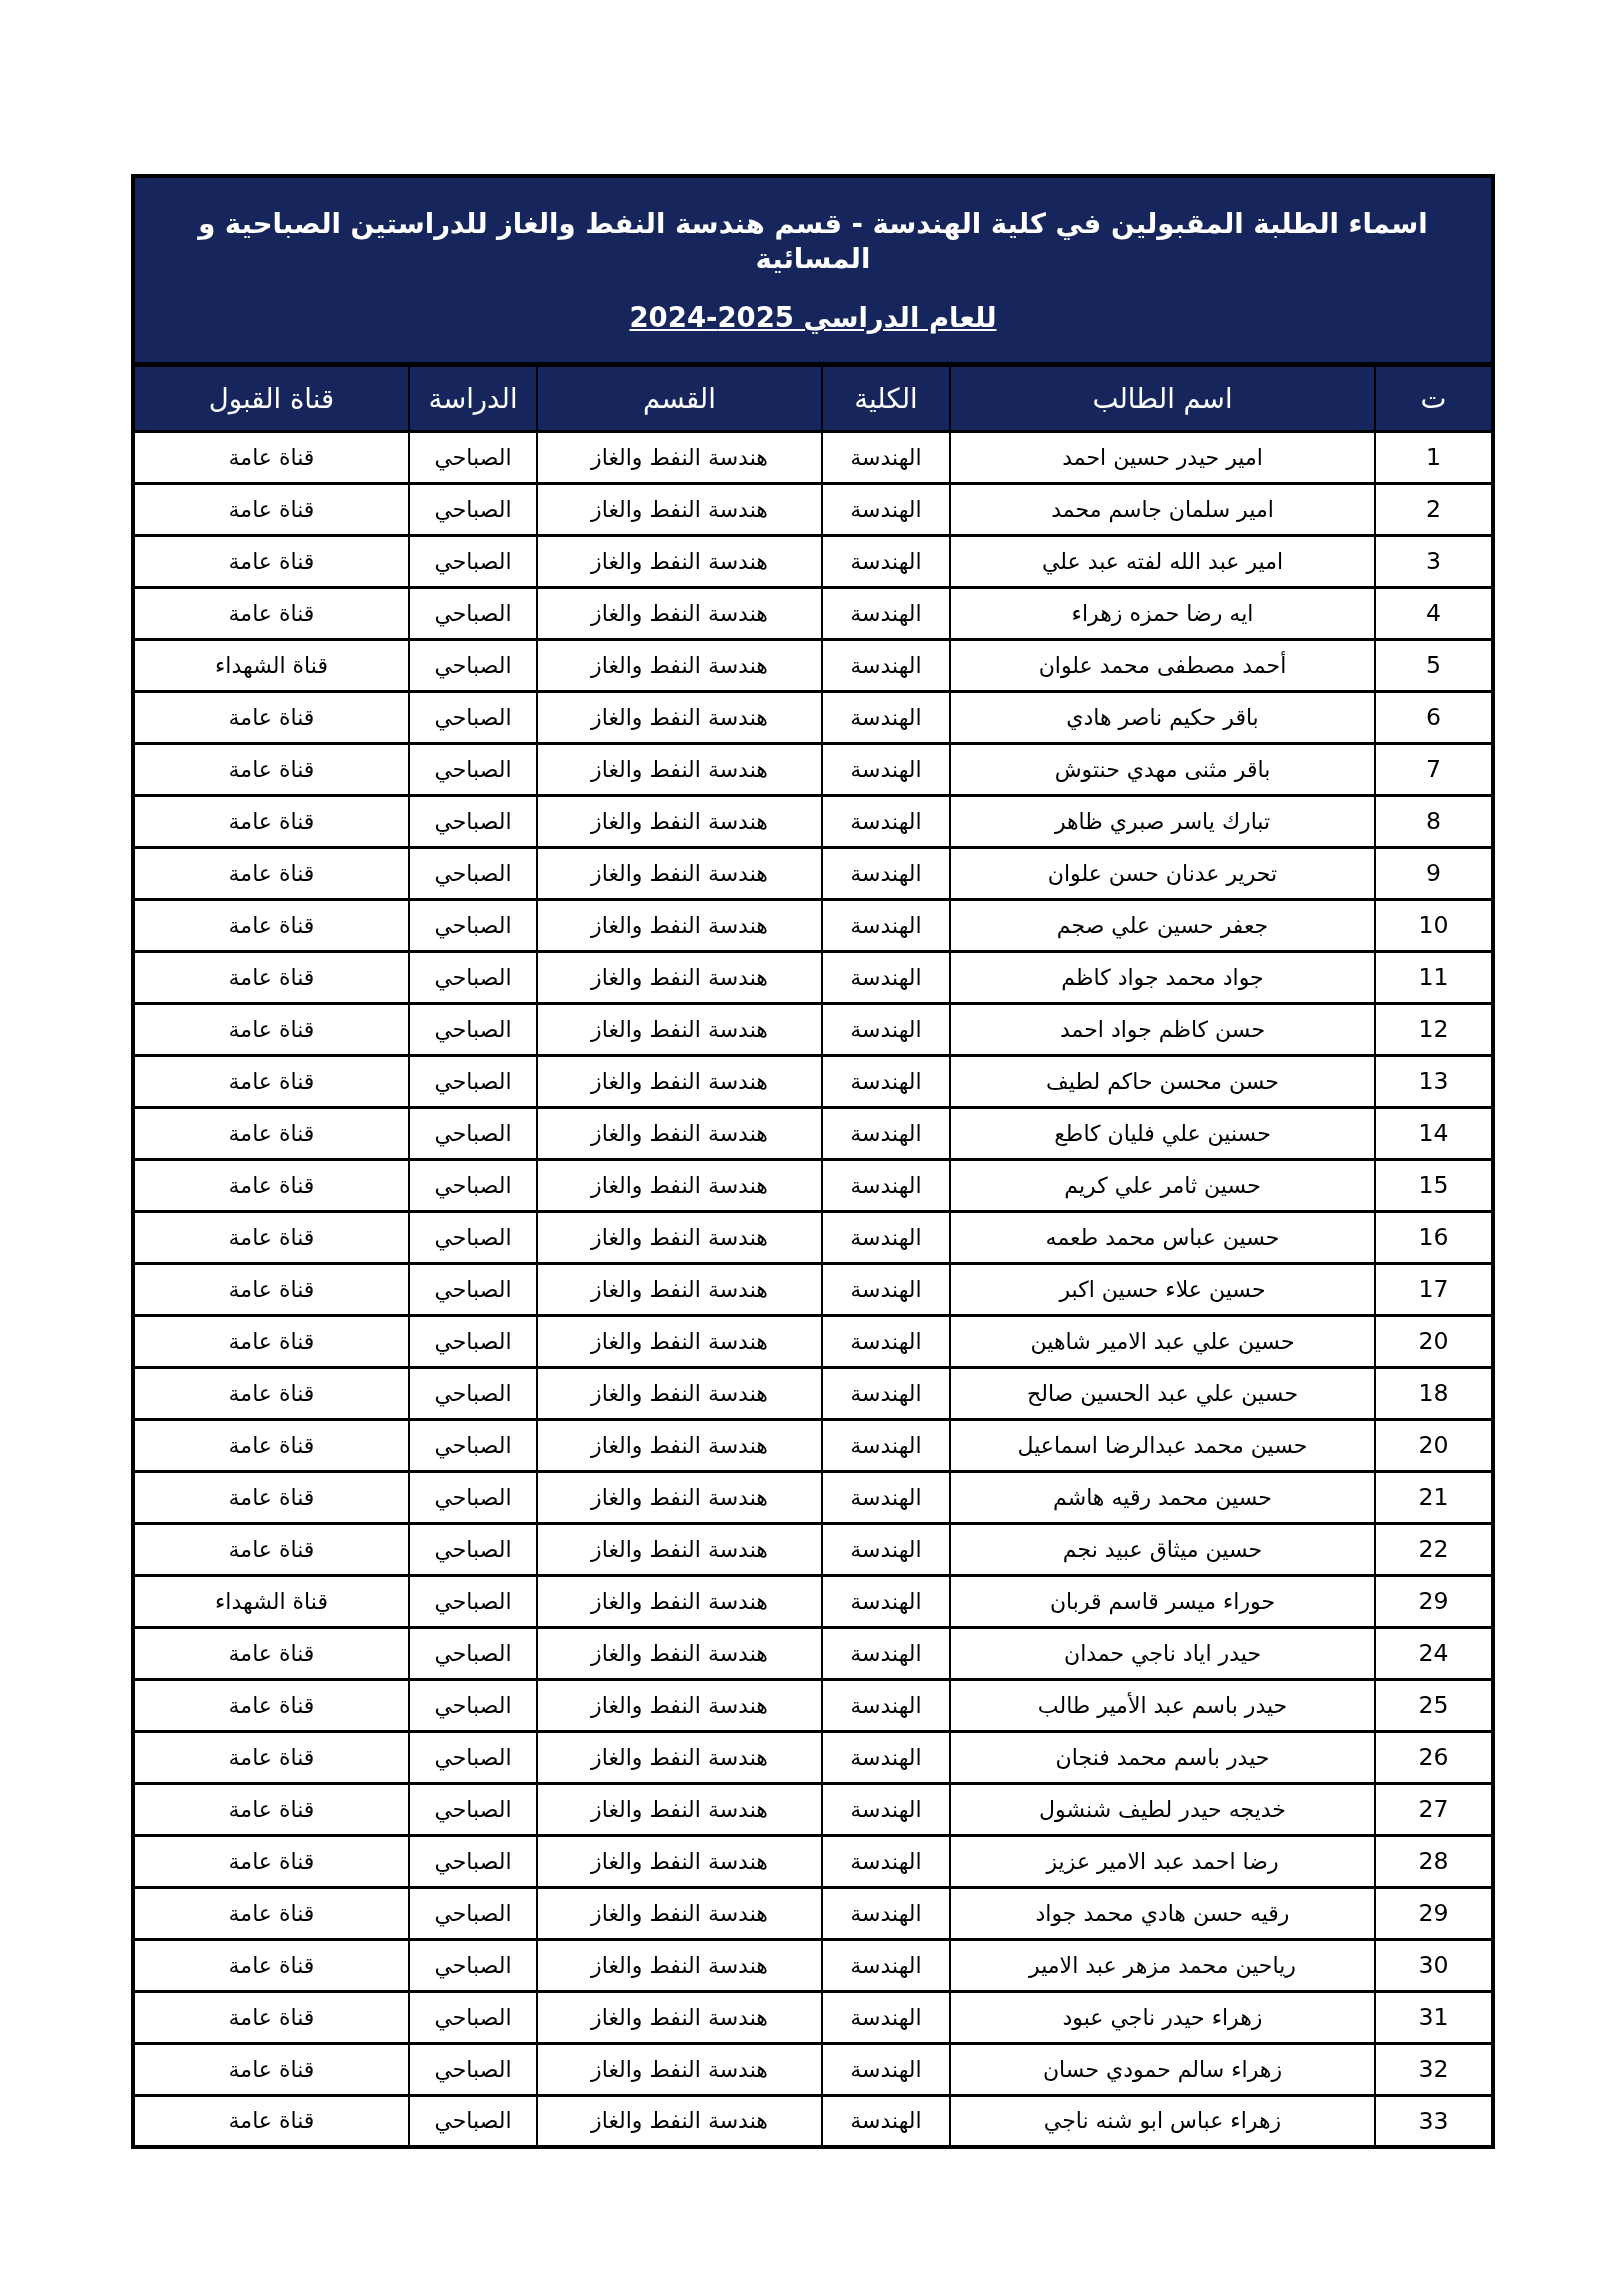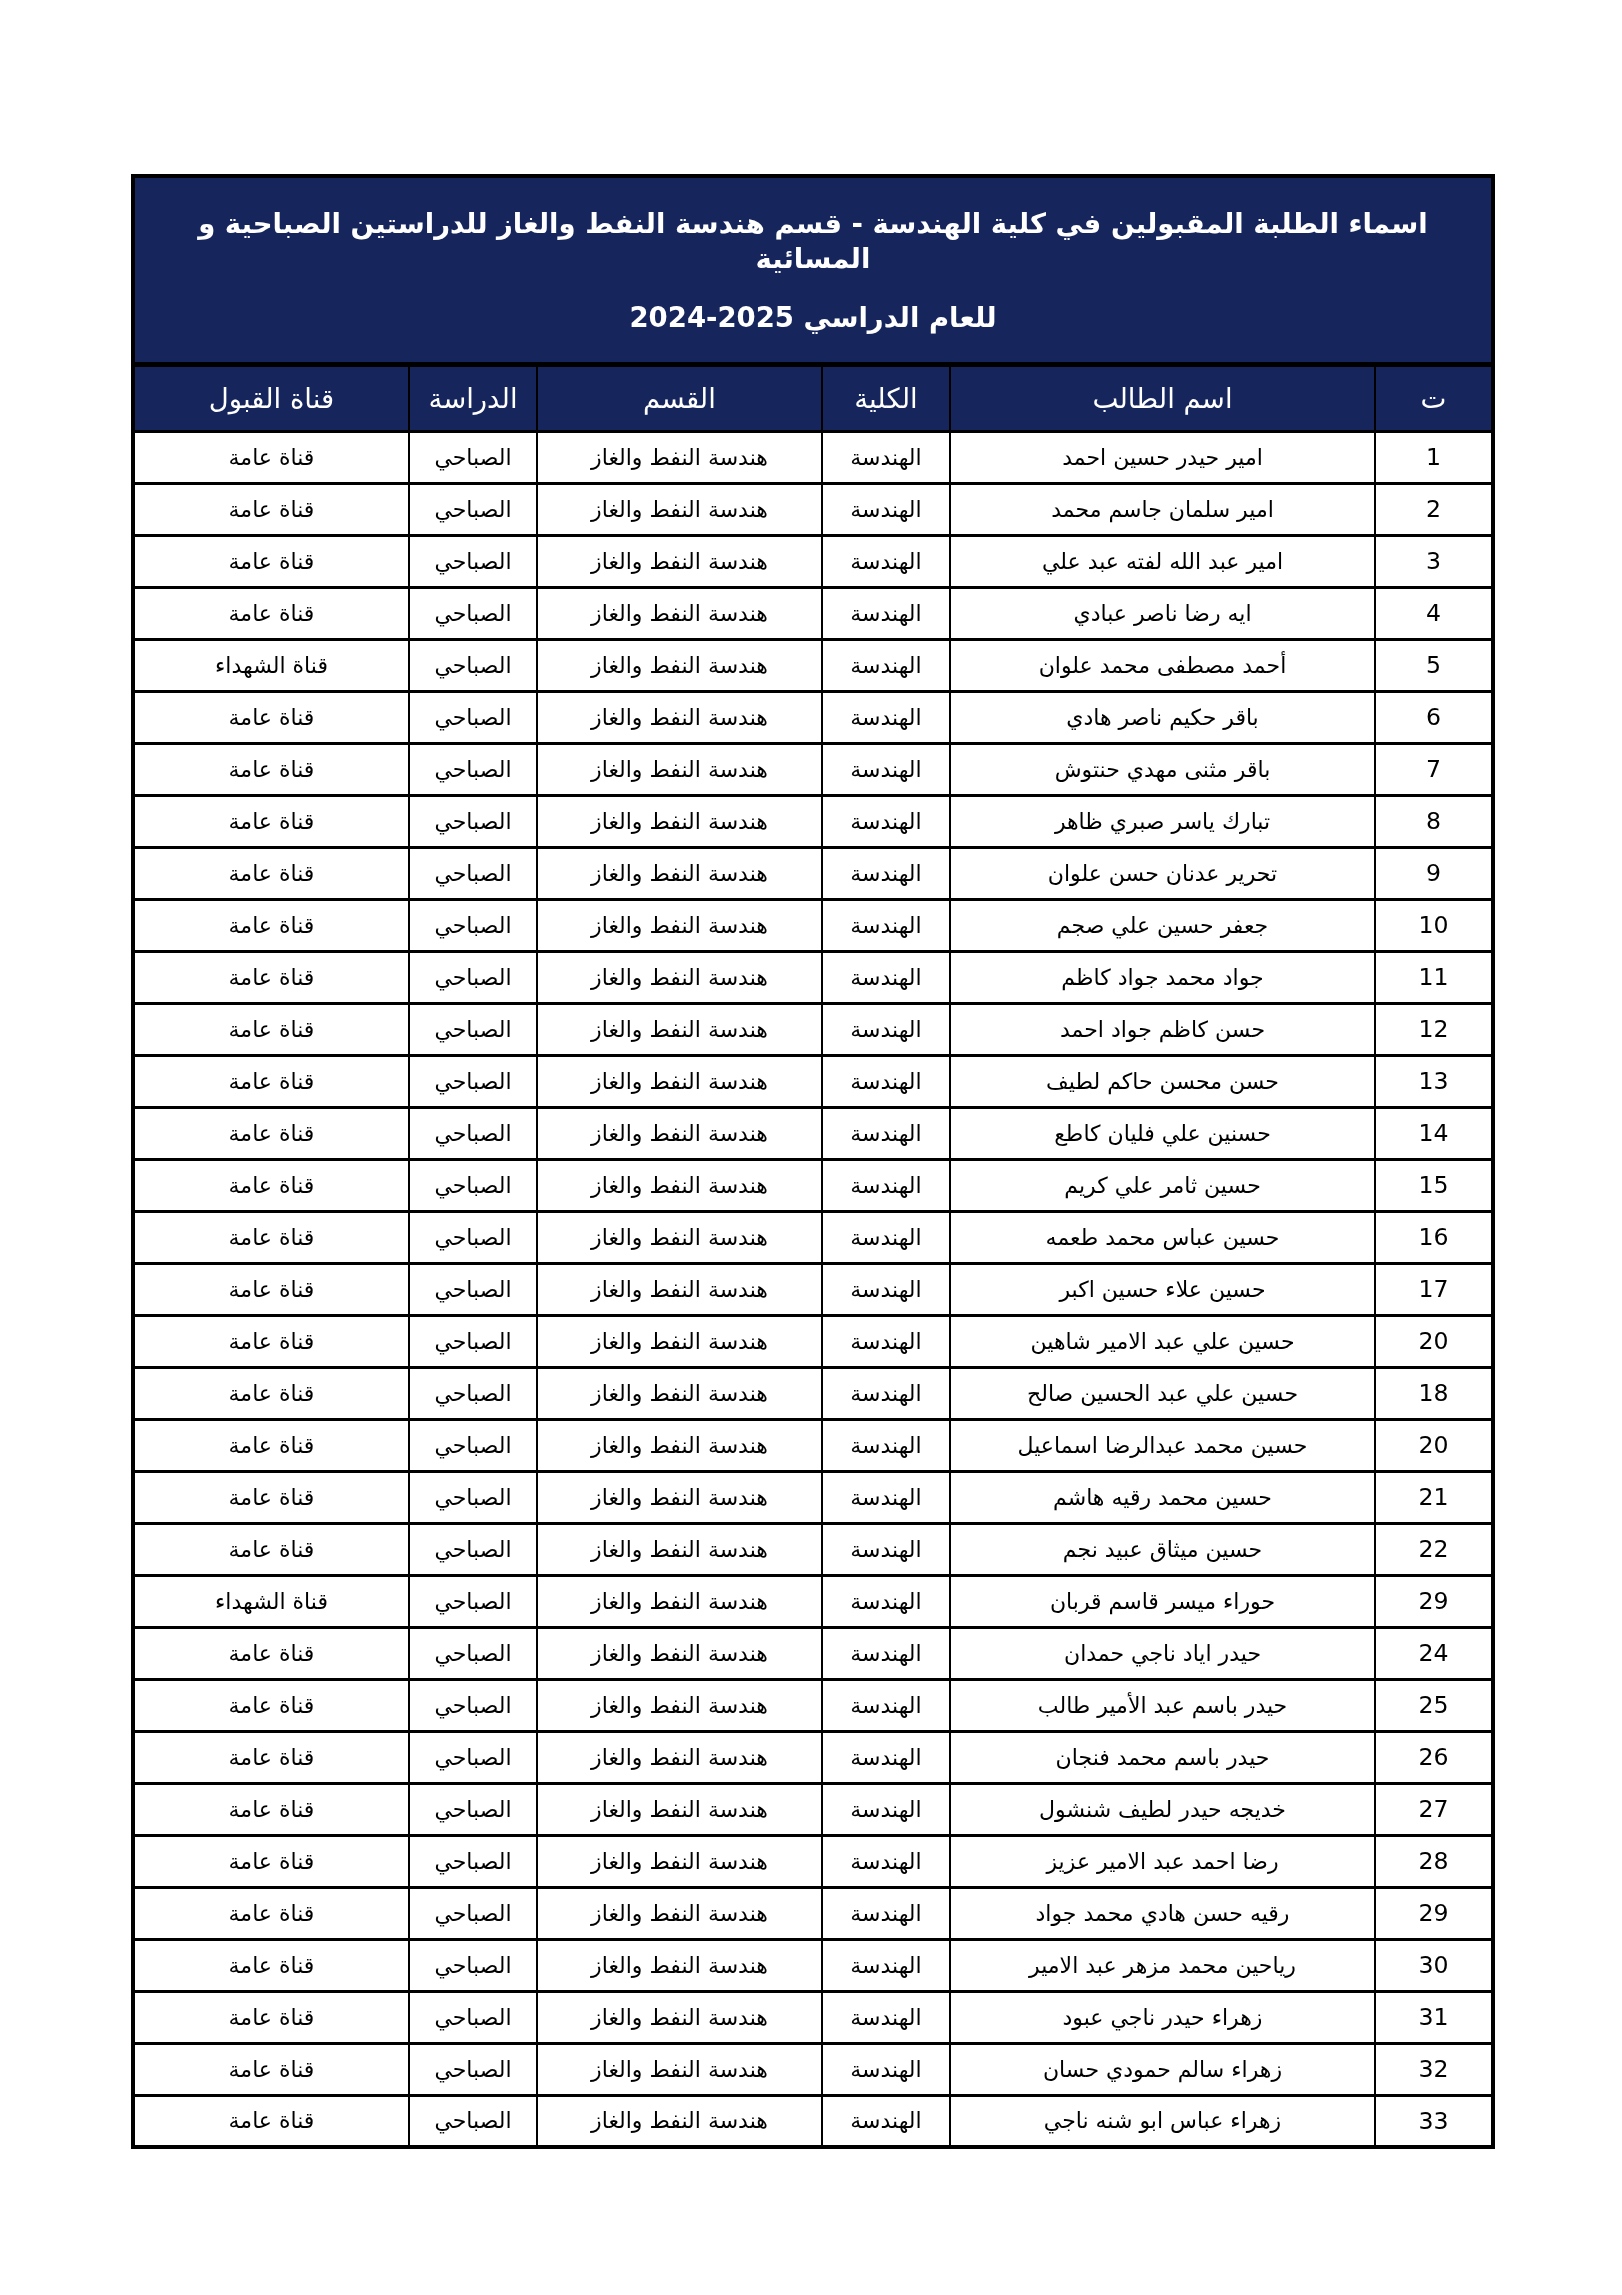--- a/index.html
+++ b/index.html
@@ -34,20 +34,21 @@
   }
   .title-line1 {
     font-size: 27.5px;
     font-weight: bold;
     line-height: 1.25;
     margin-bottom: 26px;
   }
   .title-line2 {
     font-size: 27.5px;
     font-weight: bold;
+    text-decoration: underline;
   }
   thead th {
     background: var(--navy);
     color: #ffffff;
     font-size: 27.5px;
     font-weight: normal;
     height: 67px;
     border-bottom-width: 3.9px;
   }
   tbody td {
@@ -112,21 +113,21 @@
         <tr>
         <td class="cell-no">3</td>
         <td>امير عبد الله لفته عبد علي</td>
         <td>الهندسة</td>
         <td>هندسة النفط والغاز</td>
         <td>الصباحي</td>
         <td>قناة عامة</td>
       </tr>
         <tr>
         <td class="cell-no">4</td>
-        <td>ايه رضا ناصر عبادي</td>
+        <td>ايه رضا حمزه زهراء</td>
         <td>الهندسة</td>
         <td>هندسة النفط والغاز</td>
         <td>الصباحي</td>
         <td>قناة عامة</td>
       </tr>
         <tr>
         <td class="cell-no">5</td>
         <td>أحمد مصطفى محمد علوان</td>
         <td>الهندسة</td>
         <td>هندسة النفط والغاز</td>

